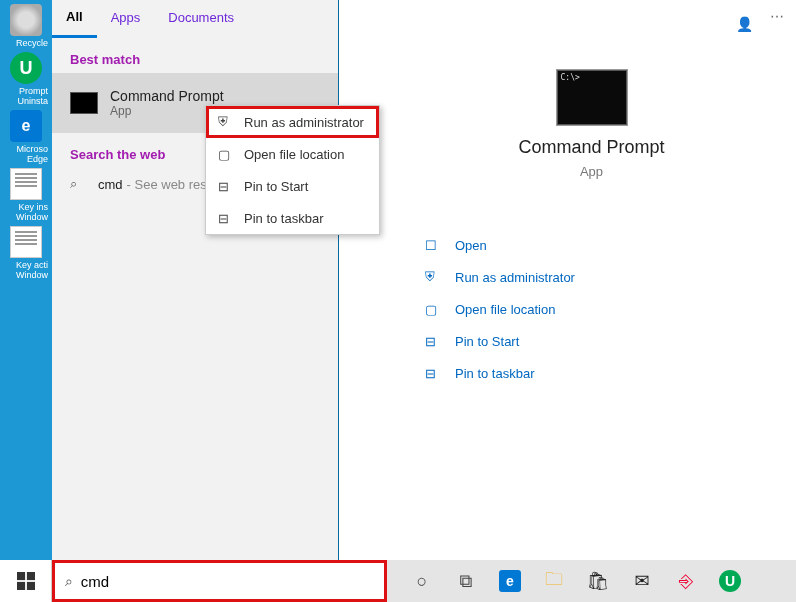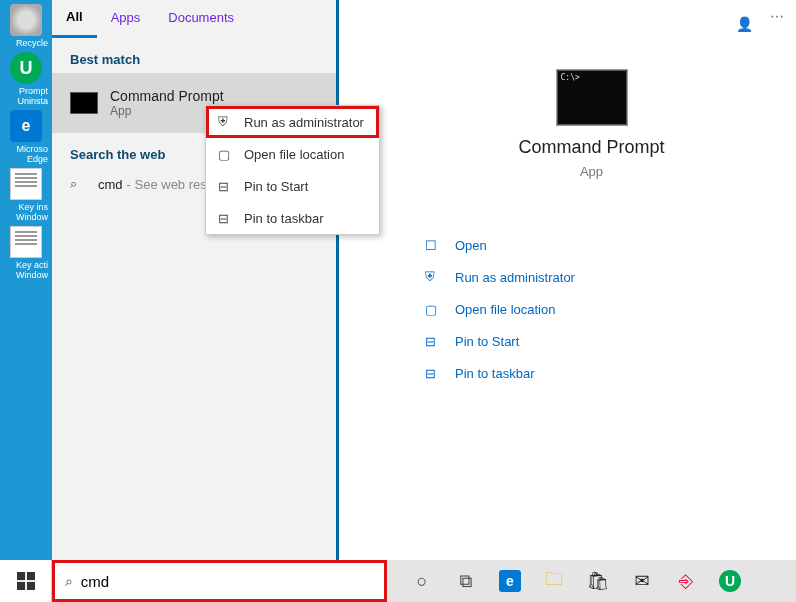--- a/index.html
+++ b/index.html
@@ -7,28 +7,28 @@
 
 .desktop { position: absolute; left: 0; top: 0; width: 52px; height: 560px; background: #1e98d4; }
 .desktop-icon { width: 44px; margin: 4px auto; text-align: right; font-size: 9px; color: #fff; }
 .desktop-icon .ic { width: 32px; height: 32px; margin: 0 auto 2px; display: flex; align-items: center; justify-content: center; }
 .recycle { background: radial-gradient(circle, #ddd 35%, #aaa 70%); border-radius: 4px; }
 .iobit { background: #0a5; border-radius: 50%; color: #fff; font-weight: bold; font-size: 18px; }
 .edge { background: #0078d4; border-radius: 4px; color: #fff; font-weight: bold; font-size: 16px; }
 .doc { background: #fff; border: 1px solid #ccc; position: relative; }
 .doc::after { content:""; position:absolute; top:4px; left:4px; right:4px; height:2px; background:#999; box-shadow: 0 4px 0 #999, 0 8px 0 #999, 0 12px 0 #999; }
 
-.search-panel { position: absolute; left: 52px; top: 0; width: 287px; height: 560px; background: #f2f2f2; border-right: 3px solid #0369a1; z-index: 5; }
+.search-panel { position: absolute; left: 52px; top: 0; width: 287px; height: 560px; background: #f2f2f2; border-right: 1px solid #0369a1; z-index: 5; }
 .tabs { display: flex; height: 38px; align-items: stretch; background: #f2f2f2; font-size: 13px; }
 .tab { padding: 10px 14px 0; color: #6d28d9; cursor: pointer; }
 .tab.active { color: #000; border-bottom: 3px solid #0078d4; font-weight: 600; padding-top: 9px; }
 .tab-more::after { content: " ▾"; font-size: 10px; }
 .user-icon { margin-left: auto; padding: 10px 12px; color: #888; font-size: 14px; }
 
-.section-label { padding: 14px 18px 6px; font-size: 13px; font-weight: 600; color: #0c4a6e; }
+.section-label { padding: 14px 18px 6px; font-size: 13px; font-weight: 600; color: #a21caf; }
 .best-match { display: flex; align-items: center; height: 60px; padding: 0 18px; background: #d8d8d8; cursor: pointer; }
 .cmd-thumb { width: 28px; height: 22px; background: #000; border: 1px solid #555; margin-right: 12px; flex-shrink: 0; }
 .bm-title { font-size: 14px; color: #222; }
 .bm-sub { font-size: 12px; color: #666; }
 .web-row { display: flex; align-items: center; padding: 8px 18px; font-size: 13px; color: #222; cursor: pointer; }
 .web-row .sicon { width: 16px; margin-right: 12px; color: #555; }
 .web-row .dim { color: #888; margin-left: 4px; }
 
 .context-menu { position: absolute; left: 205px; top: 105px; width: 175px; background: #fff; border: 1px solid #ccc; box-shadow: 2px 2px 6px rgba(0,0,0,.25); z-index: 10; font-size: 13px; }
 .context-item { display: flex; align-items: center; height: 32px; padding: 0 12px; cursor: pointer; color: #333; }

